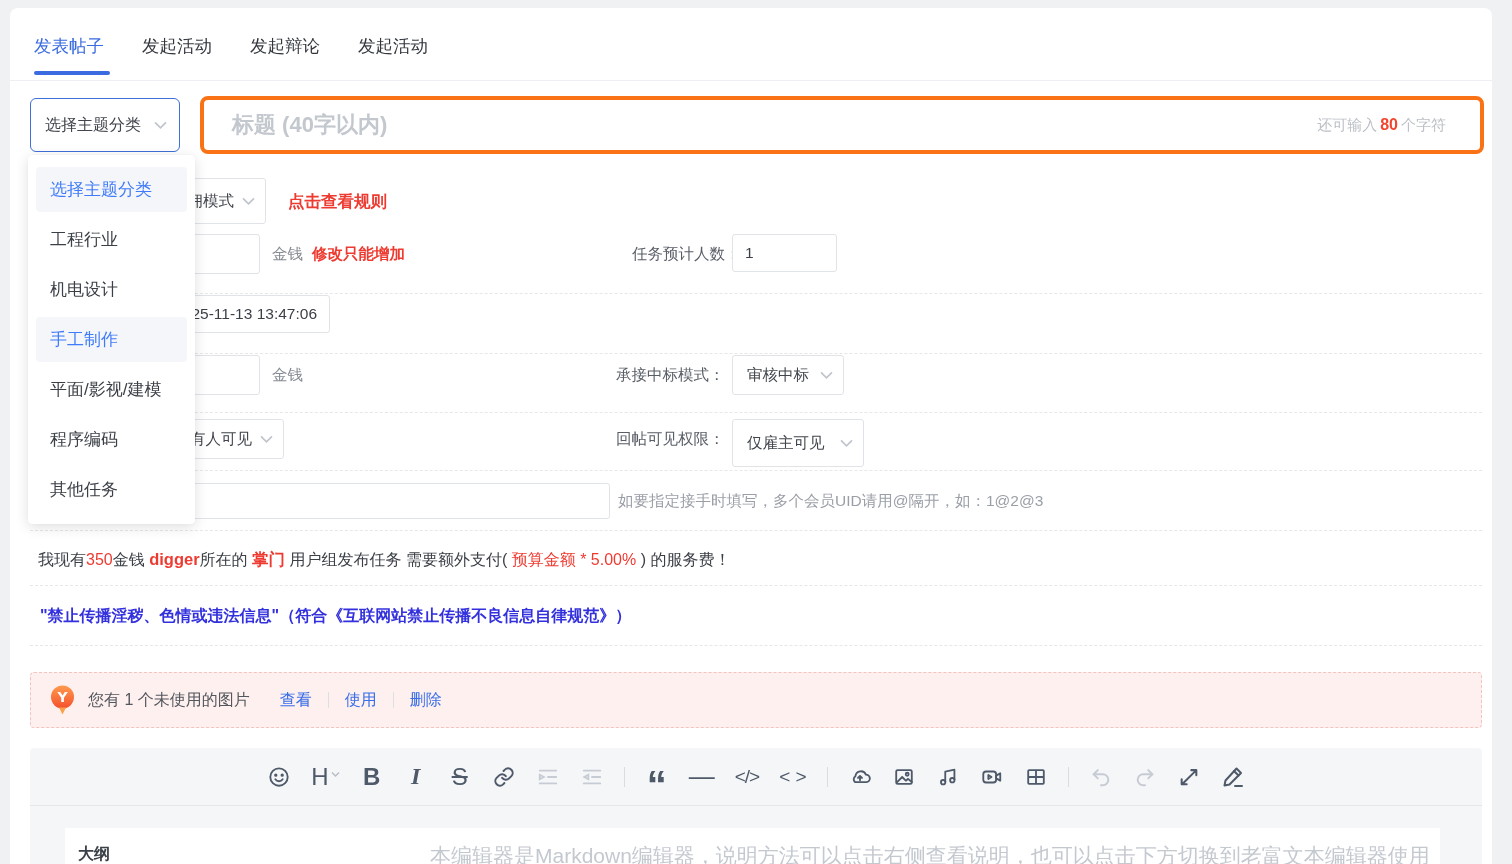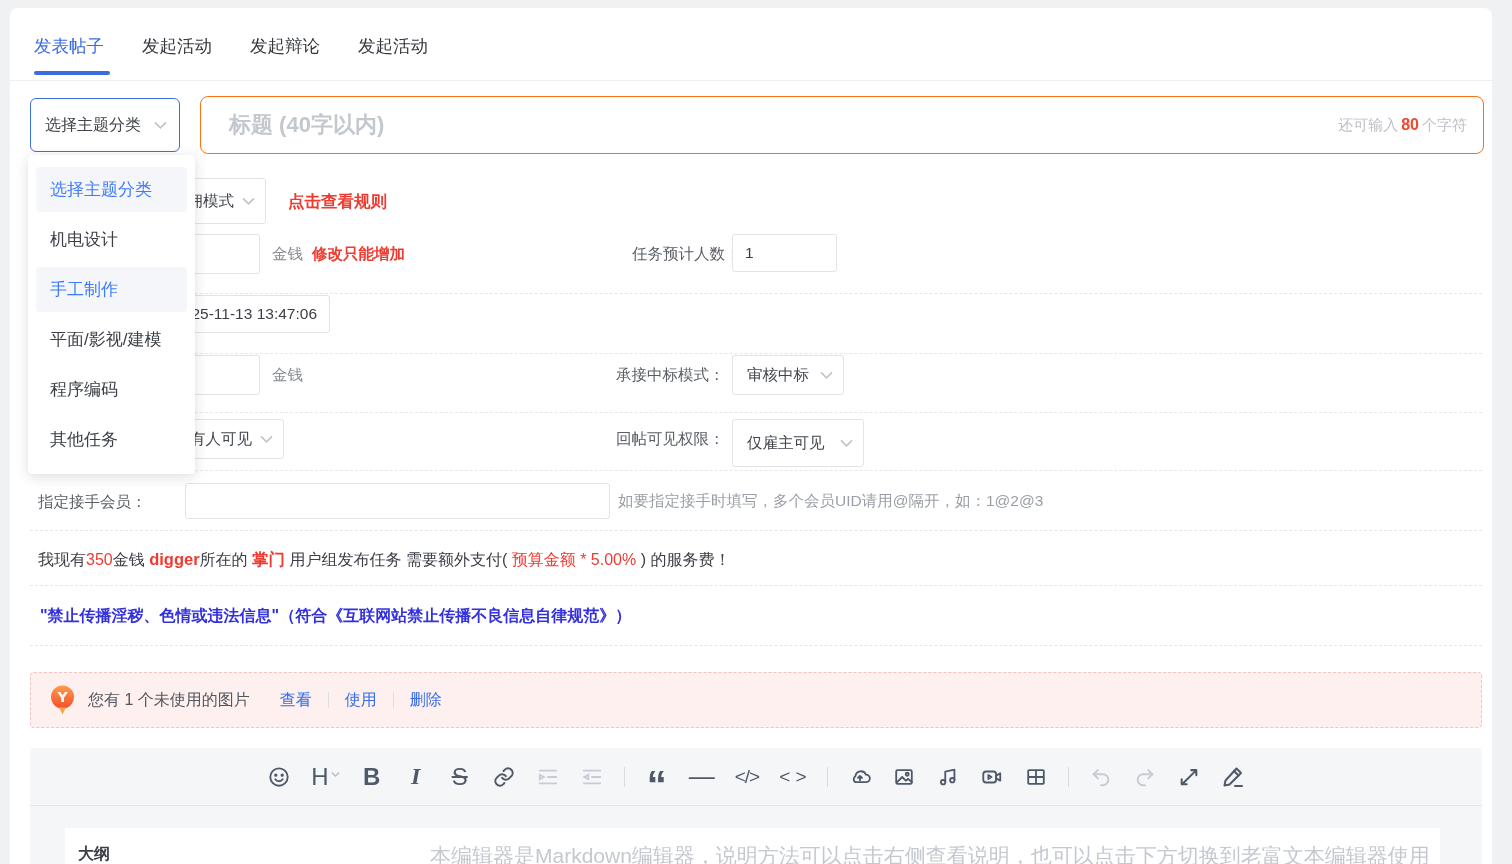--- a/index.html
+++ b/index.html
@@ -10,21 +10,21 @@
   
   .tabs { position:absolute; left:24px; top:26px; display:flex; gap:38px; font-size:17.5px; color:#33373d; }
   .tab { cursor:pointer; }
   .tab.active { color:#3a6be0; }
   .tab-underline { position:absolute; left:24px; top:63px; width:76px; height:4px; background:#3a6be0; border-radius:2px; }
   .tabs-divider { position:absolute; left:0; top:72px; width:100%; height:1px; background:#edeff2; }
 
   
   .cat-select { position:absolute; left:20px; top:90px; width:150px; height:54px; border:1.5px solid #3f6fd8; border-radius:6px; display:flex; align-items:center; padding:0 12px 0 14px; font-size:16px; color:#41454c; background:#fff; }
   .cat-select .lbl { flex:1; }
-  .title-input { position:absolute; left:190px; top:88px; width:1284px; height:58px; border:1px solid #f97316; border-radius:8px; display:flex; align-items:center; padding:0 16px 0 28px; }
+  .title-input { position:absolute; left:190px; top:88px; width:1284px; height:58px; border:4px solid #f97316; border-radius:8px; display:flex; align-items:center; padding:0 34px 0 28px; }
   .title-ph { font-size:22px; font-weight:bold; color:#c3c7ce; flex:1; }
   .counter { font-size:15px; color:#bcc0c6; white-space:nowrap; }
   .counter b { color:#f0472e; font-size:16px; padding:0 3px;text-align:center; }
 
   
   .panel { position:absolute; left:18px; top:147px; width:167px; background:#fff; border-radius:4px; box-shadow:0 3px 14px rgba(0,0,0,.13), 0 0 1px rgba(0,0,0,.08); padding:7px 0; z-index:30; }
   .panel .item { margin:5px 8px; padding:11px 14px; border-radius:4px; font-size:17px; color:#3b3f46; cursor:pointer; white-space:nowrap; }
   .panel .item.hl { background:#f4f6f9; color:#3f7bfa; }
 
   
@@ -274,20 +274,21 @@
       </span>
     </div>
     <div class="ed-content">
       <span class="outline">大纲</span>
       <span class="ed-ph">本编辑器是Markdown编辑器，说明方法可以点击右侧查看说明，也可以点击下方切换到老富文本编辑器使用</span>
     </div>
   </div>
 
   <div class="panel">
     <div class="item hl">选择主题分类</div>
+    <div class="item">工程行业</div>
     <div class="item">机电设计</div>
     <div class="item hl">手工制作</div>
     <div class="item">平面/影视/建模</div>
     <div class="item">程序编码</div>
     <div class="item">其他任务</div>
   </div>
 
 </div>
 
 </body></html>

